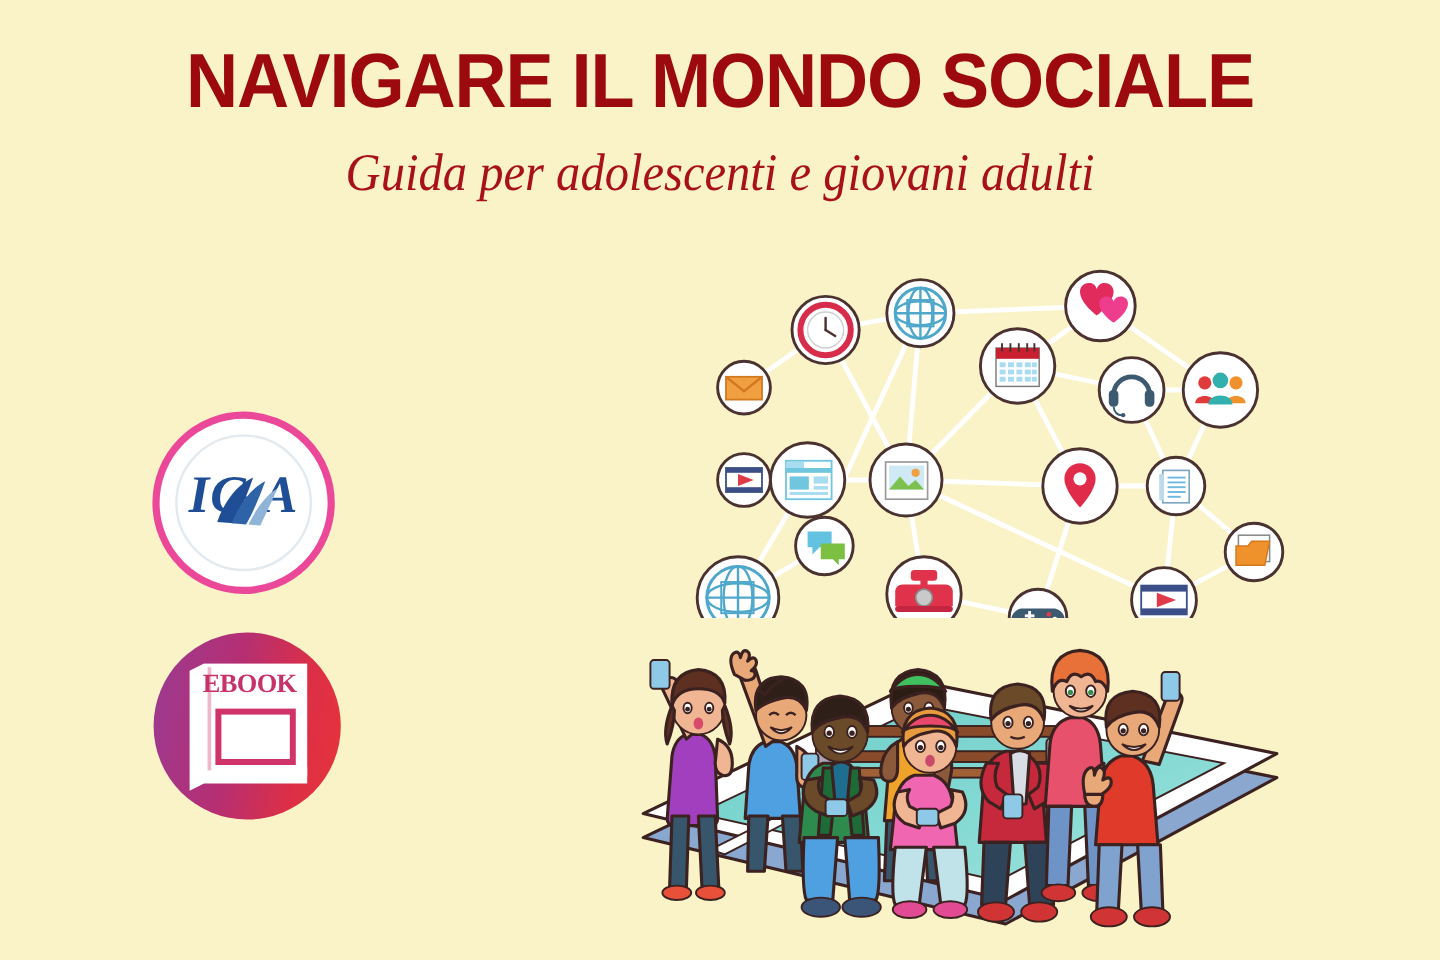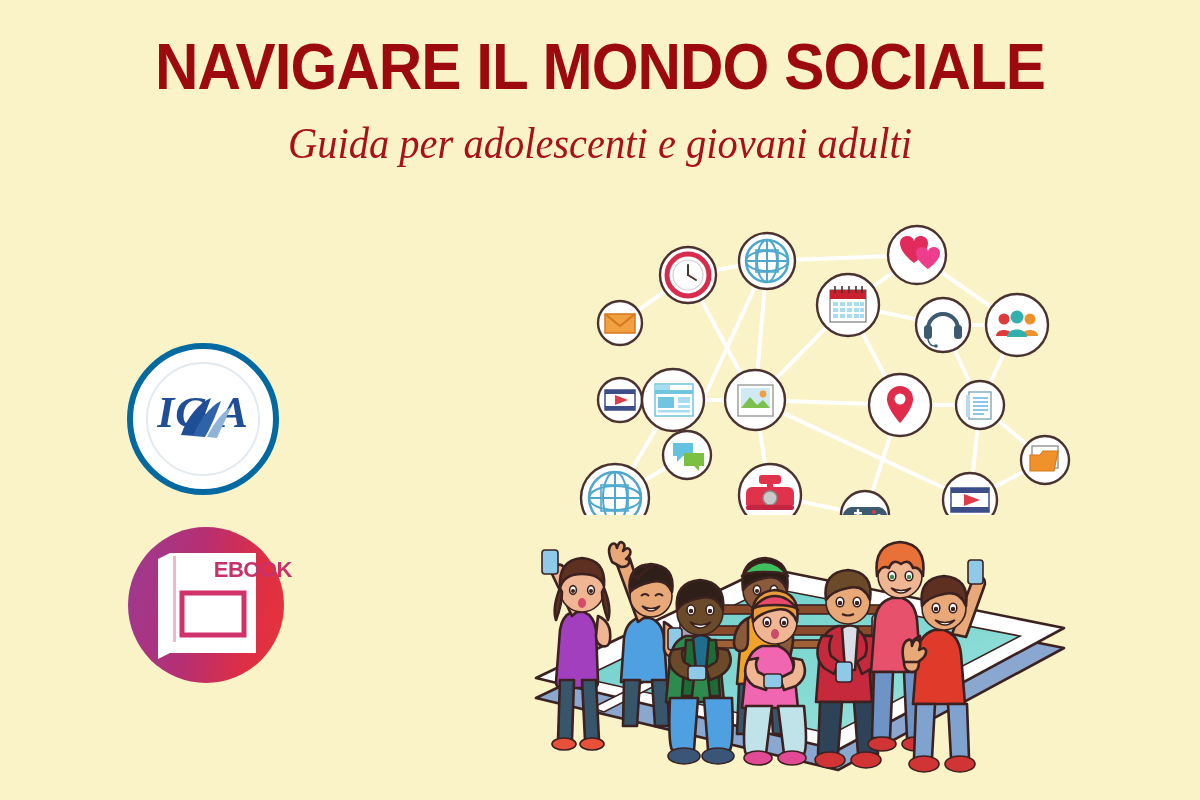--- a/index.html
+++ b/index.html
@@ -32,21 +32,21 @@
     color:#A8111A;
     transform:scaleX(0.92);
     white-space:nowrap;
   }
 
   
   .igea-badge {
     position:absolute; left:127px; top:343px;
     width:152px; height:152px; border-radius:50%;
     background:#ffffff;
-    border:6px solid #0369a1;
+    border:6px solid #ec4899;
   }
   .igea-inner-ring {
     position:absolute; left:13px; top:13px;
     width:114px; height:114px; border-radius:50%;
     border:2px solid #E2EAF0;
   }
   .igea-text {
     position:absolute; left:0; top:38px; width:140px;
     text-align:center;
     font-family:"Liberation Serif", serif;
@@ -58,23 +58,23 @@
 
   
   .ebook-badge {
     position:absolute; left:128px; top:527px;
     width:156px; height:156px; border-radius:50%;
     background:linear-gradient(100deg,#9B3A92 0%,#B52F73 42%,#DC2F46 75%,#E8333A 100%);
   }
   .ebook-book { position:absolute; left:24px; top:22px; width:110px; height:112px; }
   .ebook-word {
     position:absolute; left:38px; top:30px; width:84px;
-    font-family:Liberation Sans, sans-serif;
+    font-family:Liberation Serif, serif;
     font-weight:bold; font-size:22px; letter-spacing:-0.5px;
-    color:#C7326B; text-align:right;margin-left:42px;
+    color:#C7326B; text-align:center;
   }
 
   
   .network { position:absolute; left:560px; top:215px; width:520px; height:300px; }
   .illustration { position:absolute; left:520px; top:440px; width:560px; height:360px; }
 </style>
 </head>
 <body>
 
 <div id="stage">

